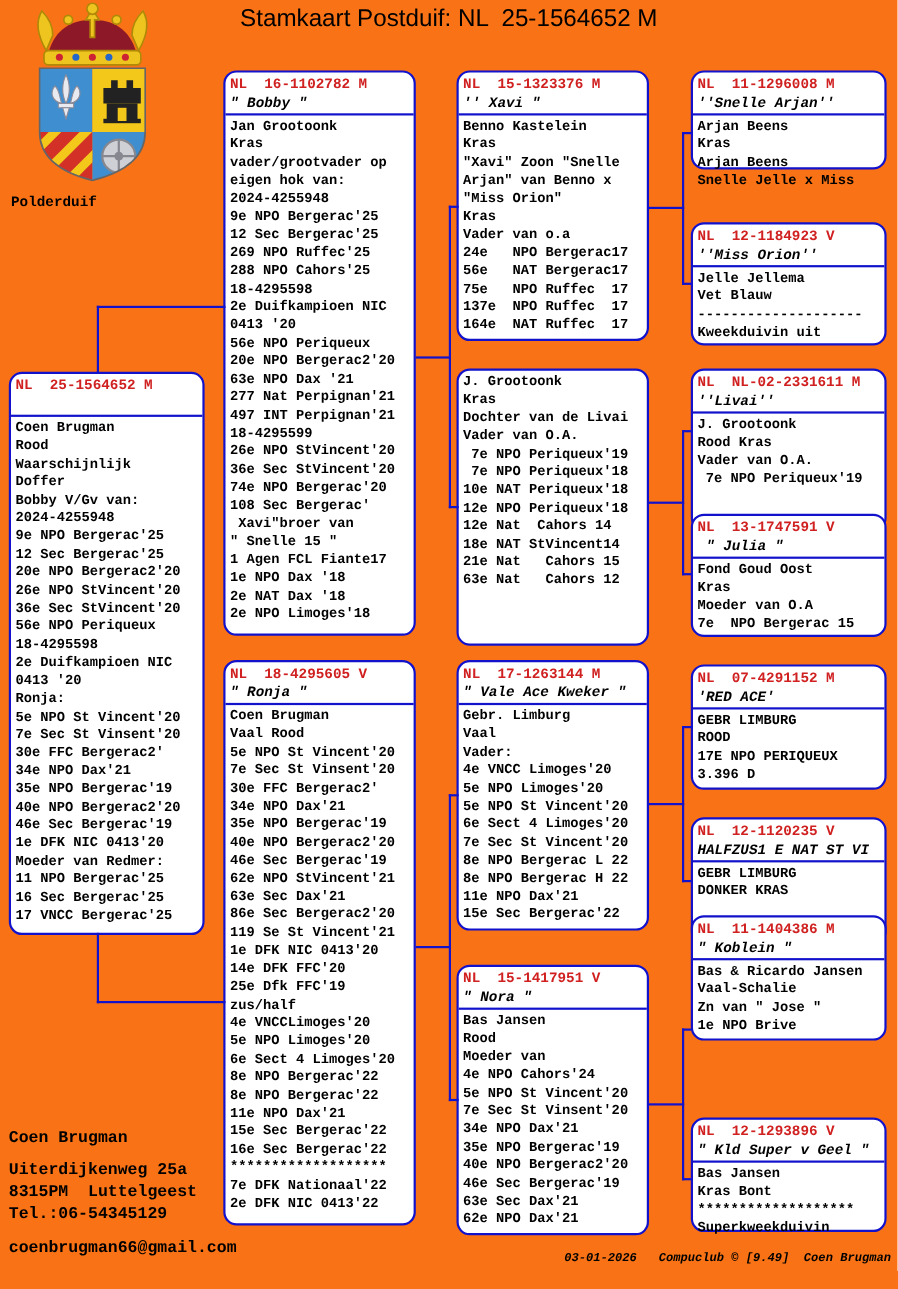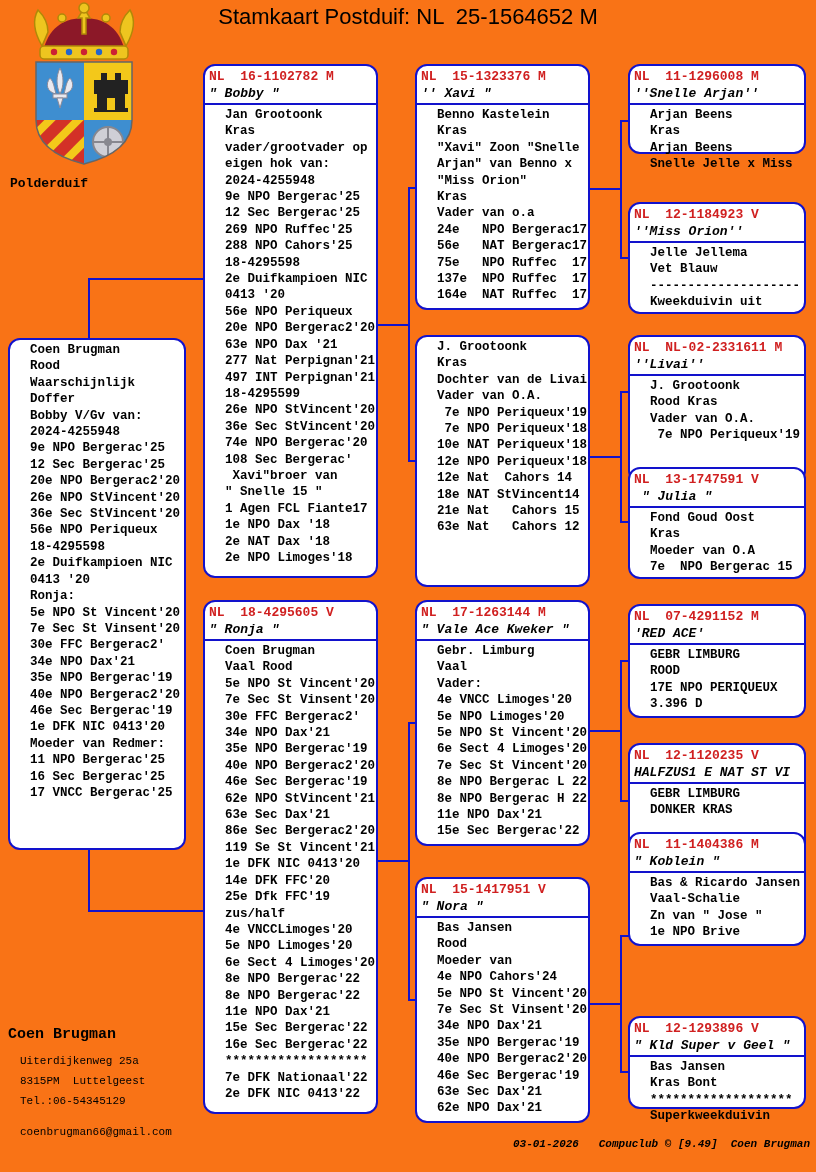--- a/index.html
+++ b/index.html
@@ -6,24 +6,24 @@
   .page { position:relative; width:816px; height:1172px; background:#f97316; overflow:hidden;
           font-family:"Liberation Mono","DejaVu Sans Mono",monospace; color:#000; }
   .title { position:absolute; top:4px; left:0; width:100%; text-align:center;
            font-family:"Liberation Sans","DejaVu Sans",sans-serif; font-size:22px; white-space:pre; }
   .crest { position:absolute; left:14px; top:2px; }
   .logo-caption { position:absolute; left:10px; top:176px; font-size:13px; font-weight:bold; white-space:pre; }
   .box { position:absolute; border:2px solid #1212cc; border-radius:12px; background:#fff; box-sizing:border-box; }
   .box-head { border-bottom:2px solid #1212cc; padding:2px 6px 1px 4px; }
   .ring { color:#d02020; font-weight:bold; font-size:13px; line-height:17px; white-space:pre; }
   .pname { font-style:italic; font-weight:bold; font-size:13px; line-height:17px; min-height:17px; white-space:pre; }
-  .box-body { padding:2px 20px; font-weight:bold; font-size:12.5px; line-height:16.4px; white-space:pre; }
+  .box-body { padding:2px 4px; font-weight:bold; font-size:12.5px; line-height:16.4px; white-space:pre; }
   .cl { position:absolute; background:#1212cc; }
   .contact-name { position:absolute; left:8px; top:1026px; font-size:15px; font-weight:bold; white-space:pre; }
-  .contact-line { position:absolute; left:20px; font-size:11px; font-weight:normal; white-space:pre; }
+  .contact-line { position:absolute; left:8px; font-size:15px; font-weight:bold; white-space:pre; }
   .footer { position:absolute; right:6px; top:1138px; font-size:11px; font-style:italic; font-weight:bold; white-space:pre; }
 </style>
 </head>
 <body>
 
 <div class="page">
 
   <div class="title">Stamkaart Postduif: NL  25-1564652 M</div>
 
   <svg class="crest" width="140" height="168" viewBox="0 0 140 168">
@@ -78,20 +78,24 @@
         <line x1="94" y1="125" x2="94" y2="155" stroke="#87878f" stroke-width="2"></line>
         <line x1="79" y1="140" x2="109" y2="140" stroke="#87878f" stroke-width="2"></line>
         <circle cx="94" cy="140" r="4" fill="#87878f"></circle>
       </g>
     </g>
     <path d="M22,60 L118,60 L118,118 Q118,150 70,162 Q22,150 22,118 Z" fill="none" stroke="#666" stroke-width="1.5"></path>
   </svg>
   <div class="logo-caption">Polderduif</div>
 
   <div class="box" style="left:8px;top:338px;width:178px;height:512px">
+    <div class="box-head">
+      <div class="ring">NL  25-1564652 M</div>
+      <div class="pname"></div>
+    </div>
     <div class="box-body">Coen Brugman
 Rood
 Waarschijnlijk
 Doffer
 Bobby V/Gv van:
 2024-4255948
 9e NPO Bergerac'25
 12 Sec Bergerac'25
 20e NPO Bergerac2'20
 26e NPO StVincent'20
@@ -325,21 +329,21 @@
     <div class="box-head">
       <div class="ring">NL  11-1404386 M</div>
       <div class="pname">" Koblein "</div>
     </div>
     <div class="box-body">Bas &amp; Ricardo Jansen
 Vaal-Schalie
 Zn van " Jose "
 1e NPO Brive</div>
   </div>
 
-  <div class="box" style="left:628px;top:1016px;width:178px;height:93px">
+  <div class="box" style="left:628px;top:1016px;width:178px;height:104px">
     <div class="box-head">
       <div class="ring">NL  12-1293896 V</div>
       <div class="pname">" Kld Super v Geel "</div>
     </div>
     <div class="box-body">Bas Jansen
 Kras Bont
 *******************
 Superkweekduivin</div>
   </div>
 

